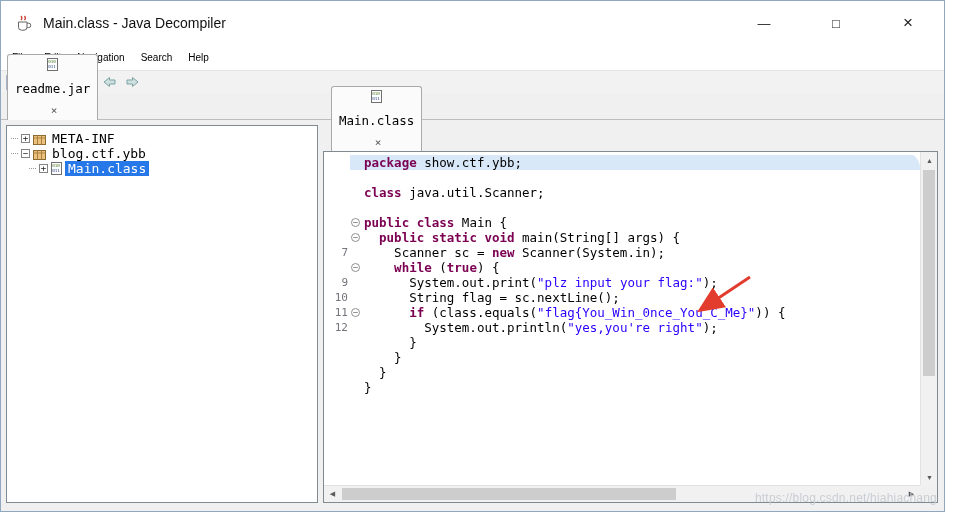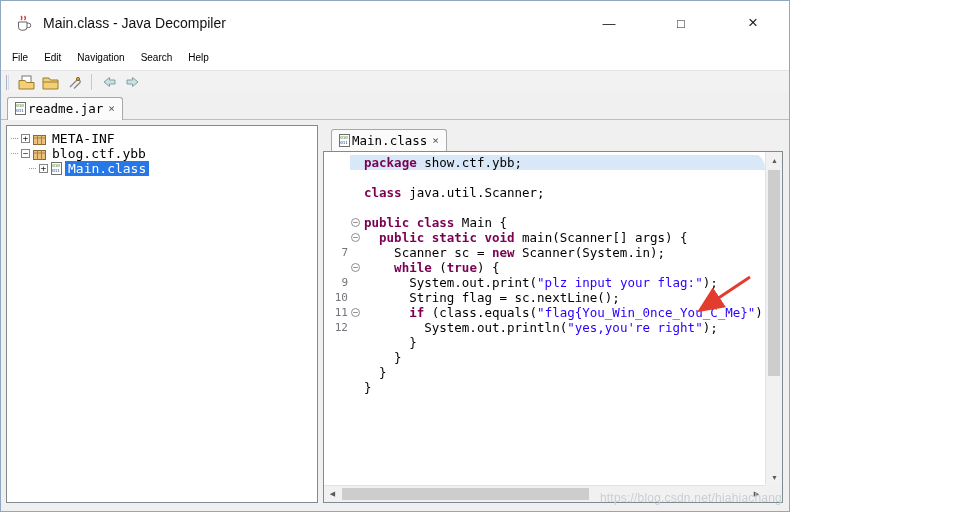--- a/index.html
+++ b/index.html
@@ -1,20 +1,20 @@
 <!DOCTYPE html>
 <html style="--kw: #7B0052; --st: #2A00FF; --sel: #2677E8; --hl: #D8E8F8;"><head>
 <meta charset="utf-8">
 <style>
   * { margin:0; padding:0; box-sizing:border-box; }
   html,body { width:974px; height:512px; overflow:hidden; background:#fff;
               font-family:"Liberation Sans", sans-serif; }
   :root { --kw:#7B0052; --st:#2A00FF; --sel:#2677E8; --hl:#D8E8F8; }
 
-  .window { width:790px; height:512px; border:1px solid #8fa8c0; background:#f0f0f0;
+  .window { width:945px; height:512px; border:1px solid #8fa8c0; background:#f0f0f0;
             position:relative; overflow:hidden; display:flex; flex-direction:column; }
 
   
   .titlebar { height:44px; background:#fff; display:flex; align-items:center; padding-left:13px; flex:none; }
   .app-icon { display:inline-flex; margin-right:9px; }
   .title { font-size:14px; color:#111; }
   .win-controls { margin-left:auto; display:flex; height:100%; }
   .win-btn { width:72px; display:flex; align-items:center; justify-content:center;
              font-size:13px; color:#222; cursor:default; }
   .win-btn.close { font-size:17px; }
@@ -27,24 +27,24 @@
   
   .toolbar { height:23px; background:#f2f2f2; border-top:1px solid #e4e4e4;
              display:flex; align-items:center; padding-left:4px; gap:3px; flex:none; }
   .tb-grip { width:3px; height:15px; border-left:1px solid #aab4c8; border-right:1px solid #d5dae4; margin:0 4px 0 1px; }
   .tb-btn { display:inline-flex; align-items:center; justify-content:center; width:21px; height:19px; }
   .tb-sep { width:1px; height:16px; background:#c9c9c9; margin:0 3px; }
 
   
   .jar-strip { height:27px; background:#f0f0f0; border-bottom:1px solid #bdbdbd;
                display:flex; align-items:flex-end; padding-left:6px; flex:none; }
-  .tab { display:flex; align-items:center; gap:2px; background:#fbfbfb;
+  .tab { display:flex; align-items:center; gap:10px; background:#fbfbfb;
          border:1px solid #a9a9a9; border-bottom:none; border-radius:3px 3px 0 0;
          padding:3px 7px 4px 7px; font-family:"DejaVu Sans Mono", monospace;
-         font-size:12.5px; color:#000; position:relative; top:1px; }
+         font-size:12.5px; color:#000; position:relative; top:1px;flex-direction:column; }
   .tab-close { font-size:11px; color:#555; margin-left:3px; line-height:10px; }
 
   
   .main { flex:1; display:flex; gap:5px; padding:5px 6px 8px 5px; min-height:0; }
   .tree-panel { width:312px; flex:none; background:#fff; border:1px solid #7f8b91;
                 overflow:hidden; padding-top:5px;
                 font-family:"DejaVu Sans Mono", monospace; font-size:13px; }
   .tree-row { height:15px; display:flex; align-items:center; gap:3px; white-space:pre; }
   .dots { width:7px; height:0; border-top:1px dotted #9a9a9a; flex:none; }
   .expander { width:9px; height:9px; border:1px solid #848484; background:#fff;
@@ -202,21 +202,21 @@
           <span class="tab-close">×</span>
         </div>
       </div>
       <div class="code-area">
         <div class="code-scroll">
             <div class="code-row highlight"><span class="gutter"></span><span class="foldcol"></span><span class="code-text"><span class="tok-k">package</span><span class="tok-p"> show.ctf.ybb;</span></span></div>
             <div class="code-row"><span class="gutter"></span><span class="foldcol"></span><span class="code-text"></span></div>
             <div class="code-row"><span class="gutter"></span><span class="foldcol"></span><span class="code-text"><span class="tok-k">class</span><span class="tok-p"> java.util.Scanner;</span></span></div>
             <div class="code-row"><span class="gutter"></span><span class="foldcol"></span><span class="code-text"></span></div>
             <div class="code-row"><span class="gutter"></span><span class="foldcol"><span class="fold-circle">−</span></span><span class="code-text"><span class="tok-k">public</span><span class="tok-p"> </span><span class="tok-k">class</span><span class="tok-p"> Main {</span></span></div>
-            <div class="code-row"><span class="gutter"></span><span class="foldcol"><span class="fold-circle">−</span></span><span class="code-text"><span class="tok-p">  </span><span class="tok-k">public</span><span class="tok-p"> </span><span class="tok-k">static</span><span class="tok-p"> </span><span class="tok-k">void</span><span class="tok-p"> main(Scanner[] args) {</span></span></div>
+            <div class="code-row"><span class="gutter"></span><span class="foldcol"><span class="fold-circle">−</span></span><span class="code-text"><span class="tok-p">  </span><span class="tok-k">public</span><span class="tok-p"> </span><span class="tok-k">static</span><span class="tok-p"> </span><span class="tok-k">void</span><span class="tok-p"> main(String[] args) {</span></span></div>
             <div class="code-row"><span class="gutter">7</span><span class="foldcol"></span><span class="code-text"><span class="tok-p">    Scanner sc = </span><span class="tok-k">new</span><span class="tok-p"> Scanner(System.in);</span></span></div>
             <div class="code-row"><span class="gutter"></span><span class="foldcol"><span class="fold-circle">−</span></span><span class="code-text"><span class="tok-p">    </span><span class="tok-k">while</span><span class="tok-p"> (</span><span class="tok-k">true</span><span class="tok-p">) {</span></span></div>
             <div class="code-row"><span class="gutter">9</span><span class="foldcol"></span><span class="code-text"><span class="tok-p">      System.out.print(</span><span class="tok-s">"plz input your flag:"</span><span class="tok-p">);</span></span></div>
             <div class="code-row"><span class="gutter">10</span><span class="foldcol"></span><span class="code-text"><span class="tok-p">      String flag = sc.nextLine();</span></span></div>
             <div class="code-row"><span class="gutter">11</span><span class="foldcol"><span class="fold-circle">−</span></span><span class="code-text"><span class="tok-p">      </span><span class="tok-k">if</span><span class="tok-p"> (class.equals(</span><span class="tok-s">"flag{You_Win_0nce_You_C_Me}"</span><span class="tok-p">)) {</span></span></div>
             <div class="code-row"><span class="gutter">12</span><span class="foldcol"></span><span class="code-text"><span class="tok-p">        System.out.println(</span><span class="tok-s">"yes,you're right"</span><span class="tok-p">);</span></span></div>
             <div class="code-row"><span class="gutter"></span><span class="foldcol"></span><span class="code-text"><span class="tok-p">      }</span></span></div>
             <div class="code-row"><span class="gutter"></span><span class="foldcol"></span><span class="code-text"><span class="tok-p">    }</span></span></div>
             <div class="code-row"><span class="gutter"></span><span class="foldcol"></span><span class="code-text"><span class="tok-p">  }</span></span></div>
             <div class="code-row"><span class="gutter"></span><span class="foldcol"></span><span class="code-text"><span class="tok-p">}</span></span></div>

